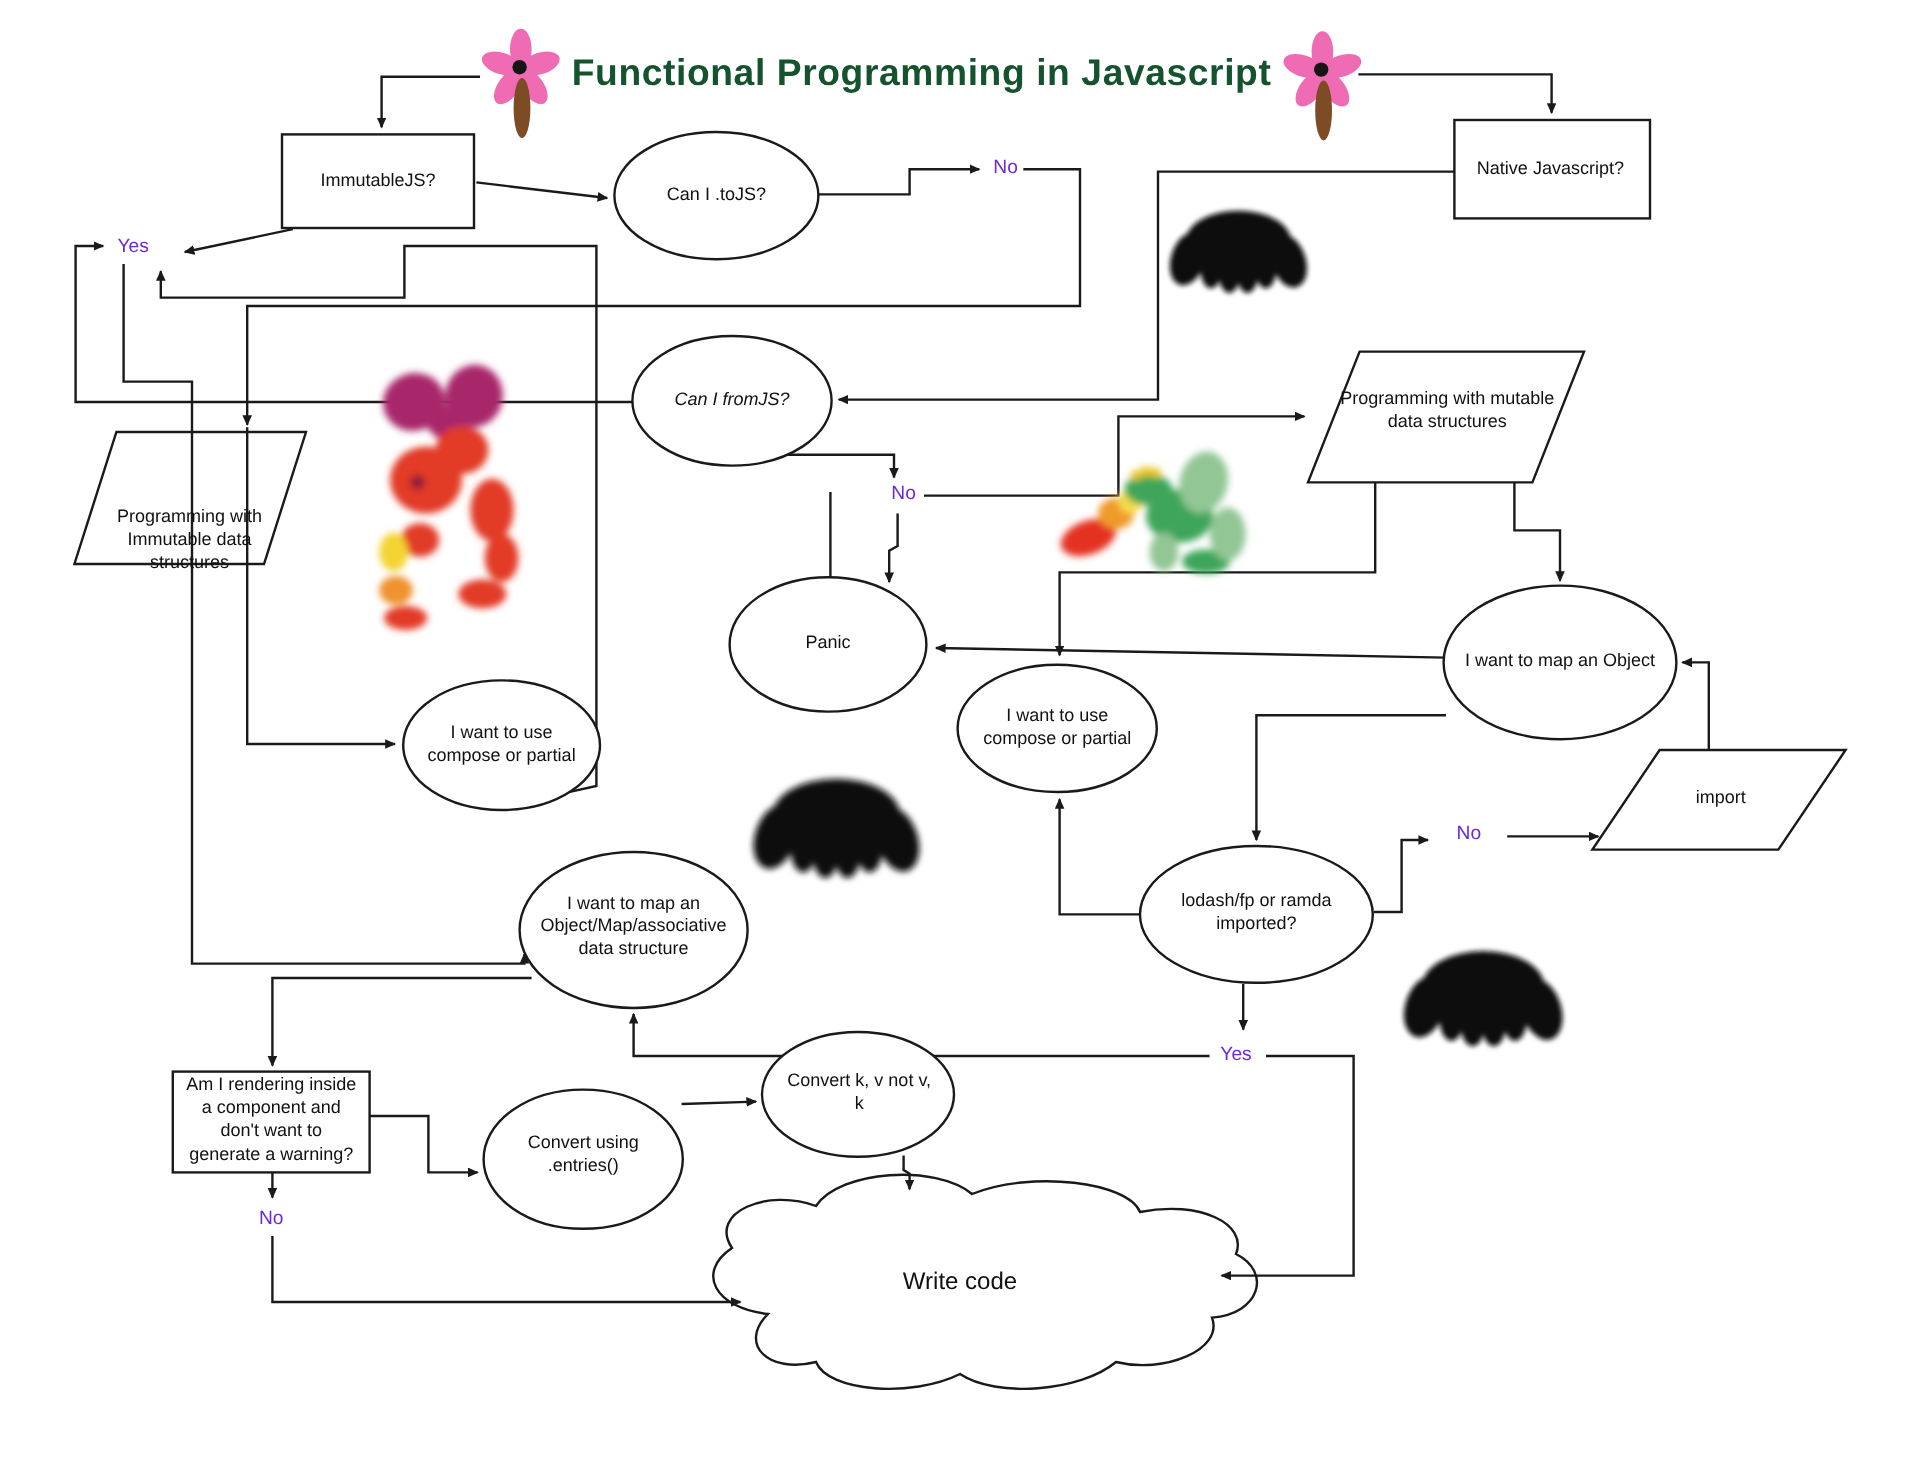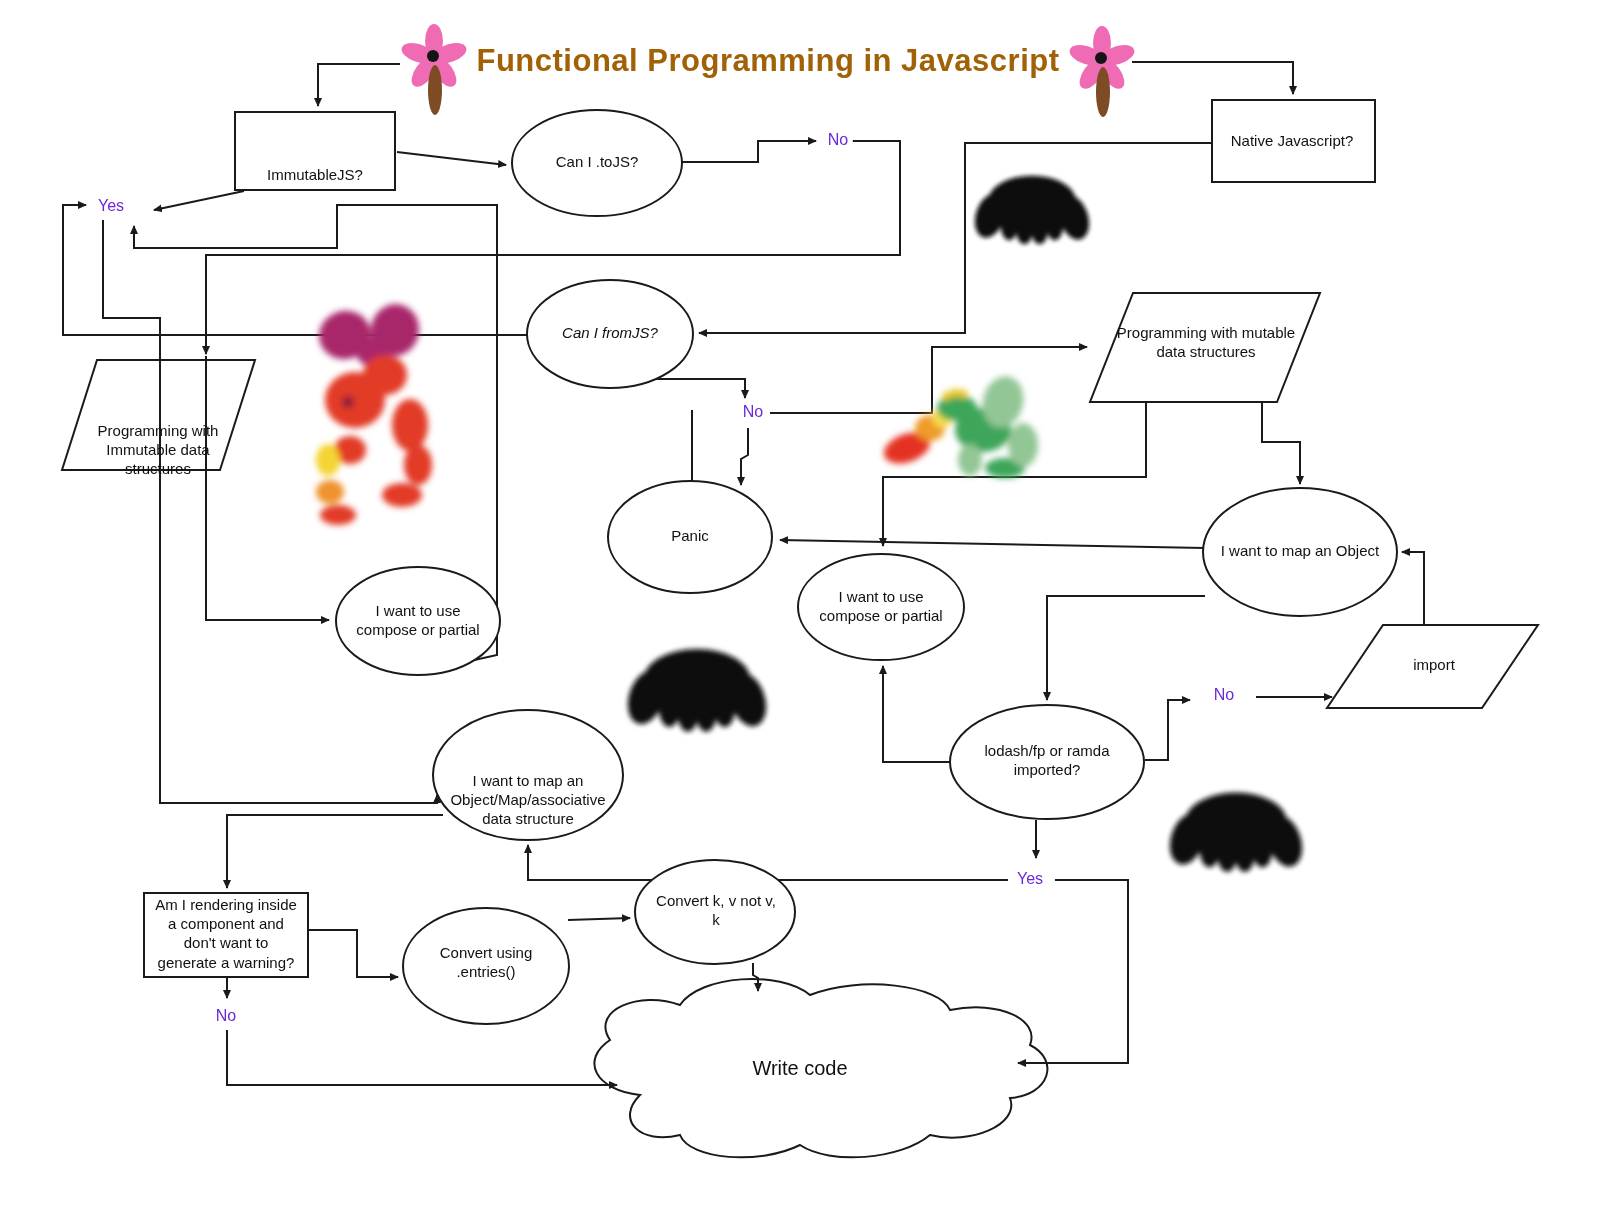--- a/index.html
+++ b/index.html
@@ -6,21 +6,21 @@
   #stage{position:relative;width:1600px;height:1229px;background:#ffffff;overflow:hidden;
          font-family:"Liberation Sans", sans-serif;color:#111;}
   #diagram{position:absolute;left:0;top:0;}
   .conn{stroke:#1a1a1a;stroke-width:2;fill:none;}
   .shape{fill:#ffffff;stroke:#1a1a1a;stroke-width:2;}
   .lbl{position:absolute;transform:translate(-50%,-50%);text-align:center;
        font-size:15px;line-height:1.28;white-space:pre-line;color:#111;}
   .edge-lbl{position:absolute;transform:translate(-50%,-50%);font-size:16px;
        background:#ffffff;padding:0 5px;color:#6d28d9;}
   .title{position:absolute;transform:translate(-50%,-50%);font-size:31px;font-weight:bold;
-       white-space:nowrap;letter-spacing:0.5px;color:#a16207;}
+       white-space:nowrap;letter-spacing:0.5px;color:#14532d;}
   .bigtext{font-size:20px;}
 </style>
 </head>
 <body>
 
 <div id="stage">
 
 <svg id="diagram" width="1600" height="1229" viewBox="0 0 1600 1229">
   <defs>
     <marker id="arr" markerWidth="10" markerHeight="10" refX="8" refY="4" orient="auto" markerUnits="userSpaceOnUse">
@@ -184,39 +184,39 @@
     <path class="conn" d="M 103 220 L 103 318 L 160 318 L 160 803 L 437 803 L 437 795" marker-end="url(#arr)"></path>
     <path class="conn" d="M 206 356 L 206 620 L 329 620" marker-end="url(#arr)"></path>
     <path class="conn" d="M 1055 880 L 1128 880 L 1128 1063 L 1018 1063" marker-end="url(#arr)"></path>
     <path class="conn" d="M 227 1030 L 227 1085 L 617 1085" marker-end="url(#arr)"></path>
     <path class="conn" d="M 753 963 L 753 975 L 758 978 L 758 991" marker-end="url(#arr)"></path>
   </g>
 </svg>
 
 <div class="title" style="left:768px;top:61px;">Functional Programming in Javascript</div>
 
-<div class="lbl" style="left:315px;top:151px;width:150px;margin-top:24px;">ImmutableJS?</div>
+<div class="lbl" style="left:315px;top:151px;width:150px;">ImmutableJS?</div>
 <div class="lbl" style="left:597px;top:162px;width:140px;">Can I .toJS?</div>
 <div class="lbl" style="left:1292px;top:141px;width:155px;">Native Javascript?</div>
 <div class="lbl" style="left:610px;top:333px;width:150px;font-style:italic;">Can I fromJS?</div>
 <div class="lbl" style="left:158px;top:414px;width:160px;margin-top:36px;">Programming with
 Immutable data
 structures</div>
 <div class="lbl" style="left:1206px;top:342px;width:215px;">Programming with mutable
 data structures</div>
 <div class="lbl" style="left:690px;top:536px;width:100px;">Panic</div>
 <div class="lbl" style="left:1300px;top:551px;width:200px;">I want to map an Object</div>
 <div class="lbl" style="left:881px;top:606px;width:170px;">I want to use
 compose or partial</div>
 <div class="lbl" style="left:1434px;top:665px;width:100px;">import</div>
 <div class="lbl" style="left:418px;top:620px;width:170px;">I want to use
 compose or partial</div>
 <div class="lbl" style="left:1047px;top:760px;width:180px;">lodash/fp or ramda
 imported?</div>
-<div class="lbl" style="left:528px;top:772px;width:200px;margin-top:28px;">I want to map an
+<div class="lbl" style="left:528px;top:772px;width:200px;">I want to map an
 Object/Map/associative
 data structure</div>
 <div class="lbl" style="left:226px;top:933px;width:152px;">Am I rendering inside
 a component and
 don't want to
 generate a warning?</div>
 <div class="lbl" style="left:486px;top:962px;width:140px;">Convert using
 .entries()</div>
 <div class="lbl" style="left:716px;top:910px;width:170px;">Convert k, v not v,
 k</div>

